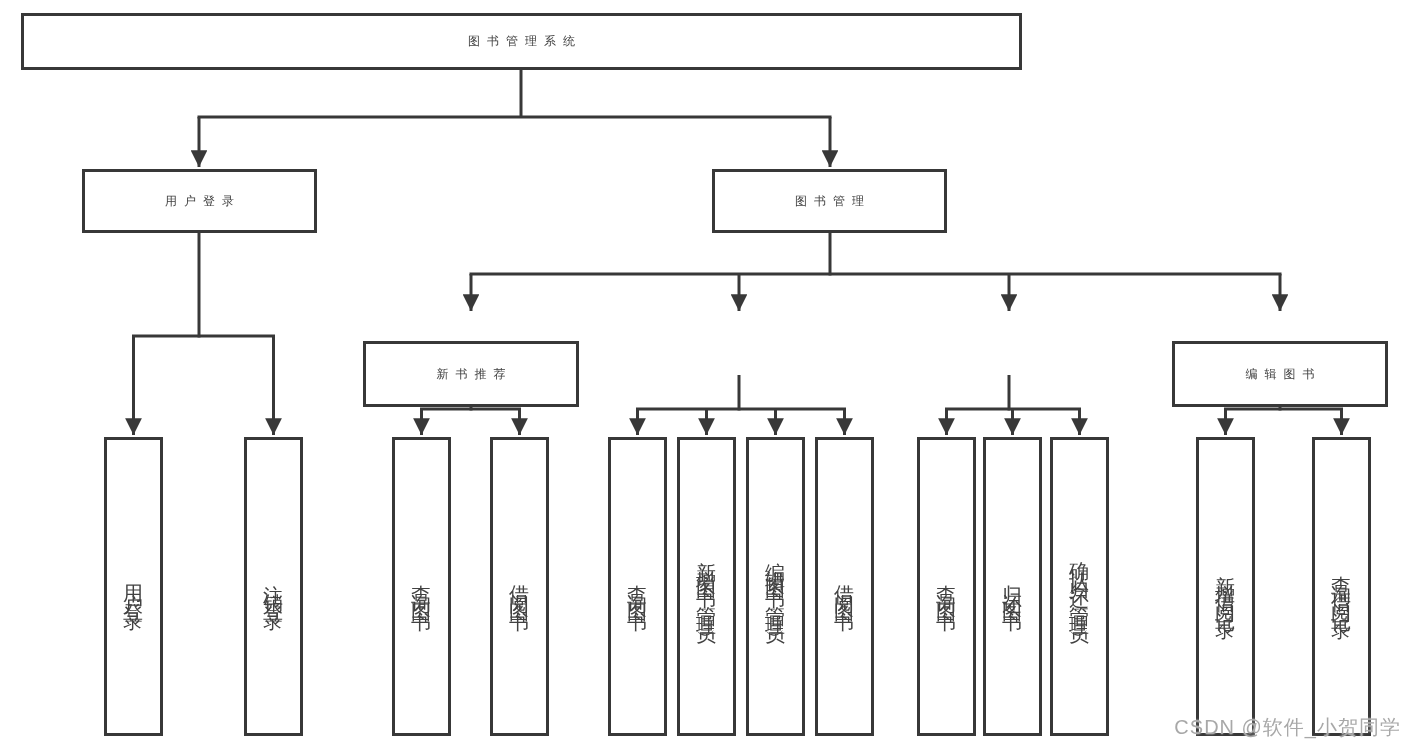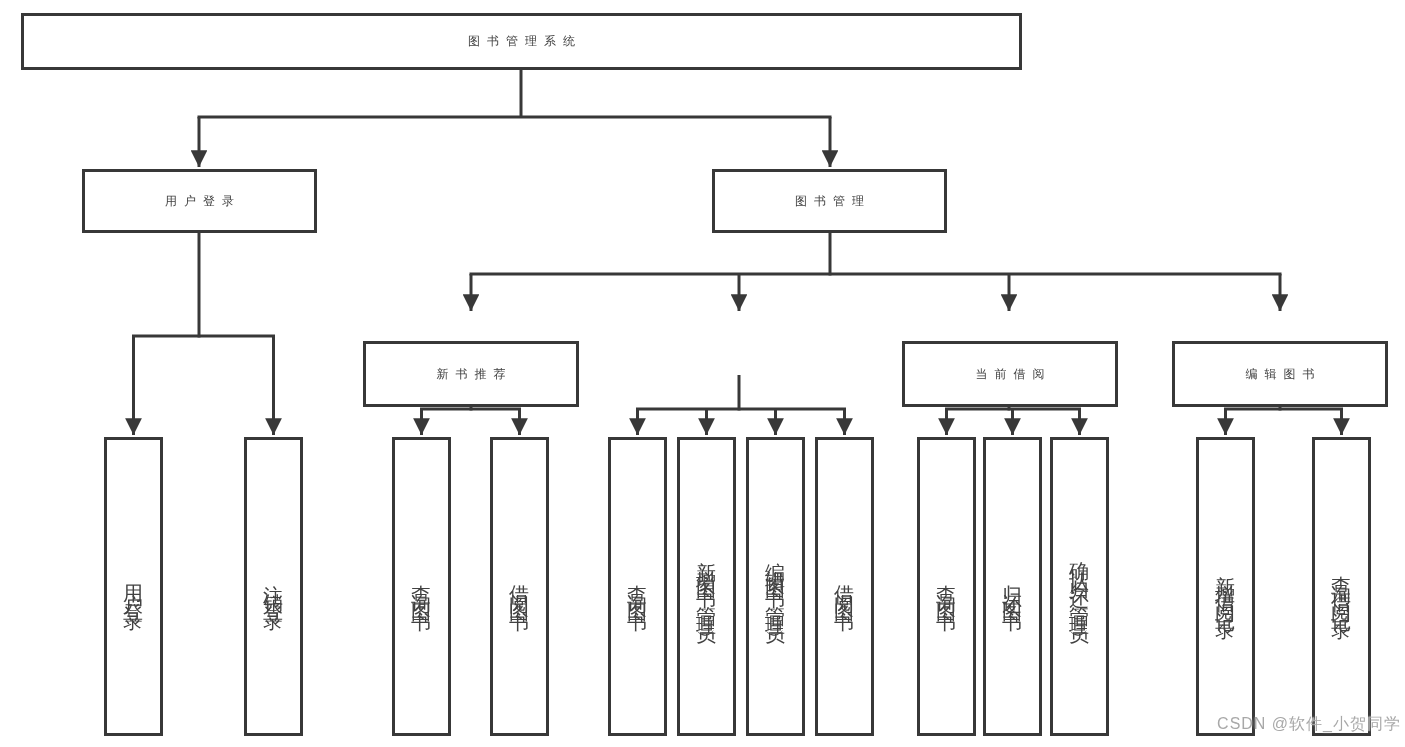--- a/index.html
+++ b/index.html
@@ -57,21 +57,21 @@
   #lf-borrow-books-borrowing{left:815px;}
   #lf-query-books-current{left:917px;}
   #lf-return-books{left:983px;}
   #lf-confirm-return-admin{left:1050px;}
   #lf-add-borrow-record{left:1196px;}
   #lf-query-borrow-record{left:1312px;}
 
   #watermark{
     position:absolute;right:4px;top:714px;z-index:6;
     color:var(--watermark);
-    font-size:16px;letter-spacing:1px;text-indent:0;
+    font-size:20px;letter-spacing:1px;text-indent:0;
     text-shadow:0 0 2px #ffffff;
     white-space:nowrap;
   }
 </style>
 </head>
 <body>
 
 <div id="stage">
 
   <svg id="connectors" width="1405" height="747" viewBox="0 0 1405 747" aria-hidden="true">
@@ -121,21 +121,20 @@
     <path d="M1225.5 409 V435" marker-end="url(#arrow)"></path>
     <path d="M1341.5 409 V435" marker-end="url(#arrow)"></path>
   </svg>
 
   <div class="node" id="n-root">图书管理系统</div>
 
   <div class="node" id="n-user-login">用户登录</div>
   <div class="node" id="n-book-mgmt">图书管理</div>
 
   <div class="node l3" id="n-new-books">新书推荐</div>
-  <div class="node l3" id="n-current-borrow">当前借阅</div>
   <div class="node l3" id="n-borrow-records">编辑图书</div>
 
   <div class="node leaf" id="lf-user-login">用户登录</div>
   <div class="node leaf" id="lf-logout">注销登录</div>
 
   <div class="node leaf" id="lf-query-books-recommend">查询图书</div>
   <div class="node leaf" id="lf-borrow-books-recommend">借阅图书</div>
 
   <div class="node leaf" id="lf-query-books-borrowing">查询图书</div>
   <div class="node leaf" id="lf-add-books-admin">新增图书（管理员）</div>

